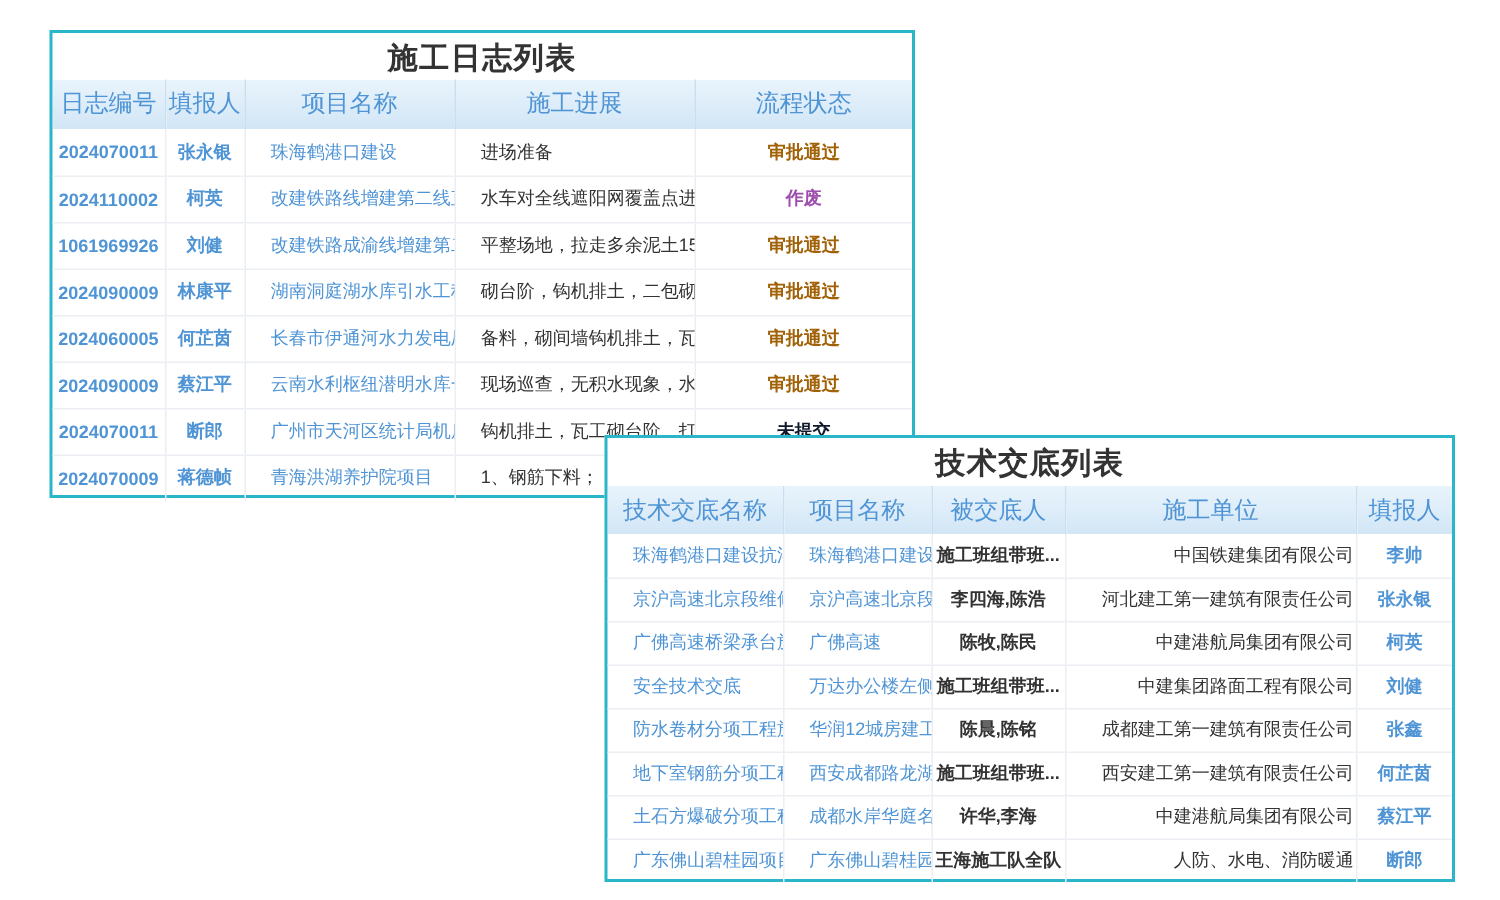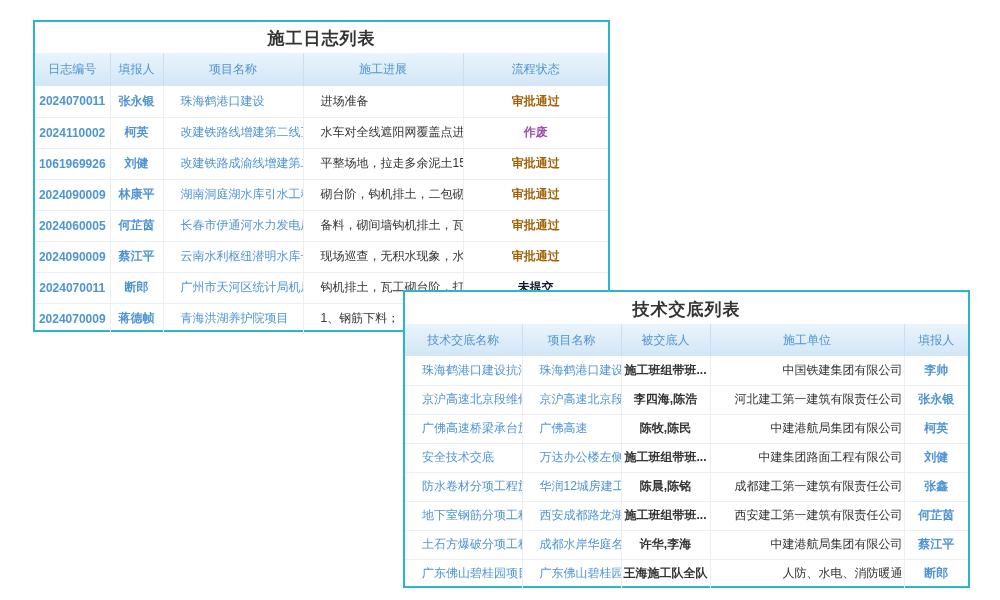--- a/index.html
+++ b/index.html
@@ -8,29 +8,29 @@
     font-family:"Liberation Sans","DejaVu Sans",sans-serif;
     overflow:hidden;
   }
   .panel{
     position:absolute;background:#ffffff;border:2px solid #2ab6c9;
     box-sizing:border-box;
   }
   #panel-log{left:33px;top:20px;width:577px;height:312px;z-index:1;}
   #panel-disclosure{left:403px;top:290px;width:567px;height:298px;z-index:2;}
   .panel-title{
-    text-align:center;font-weight:bold;color:#333333;font-size:17px;
+    text-align:center;font-weight:bold;color:#333333;font-size:20px;
     letter-spacing:1px;
   }
   #panel-log .panel-title{height:31px;line-height:34px;}
   #panel-disclosure .panel-title{height:32px;line-height:35px;}
   table{border-collapse:collapse;table-layout:fixed;width:100%;}
   th{
     background:linear-gradient(#e9f4fc,#d2e6f6);
-    color:#4f94d5;font-weight:normal;font-size:12px;
+    color:#4f94d5;font-weight:normal;font-size:16px;
     border-right:1px solid #c9def0;
     overflow:hidden;white-space:nowrap;
   }
   th:last-child{border-right:none;}
   #panel-log th{height:31px;}
   #panel-disclosure th{height:30px;}
   td{
     font-size:12px;color:#333333;
     border-top:1px solid #ebeff3;border-right:1px solid #ebeef2;
     overflow:hidden;white-space:nowrap;box-sizing:border-box;

